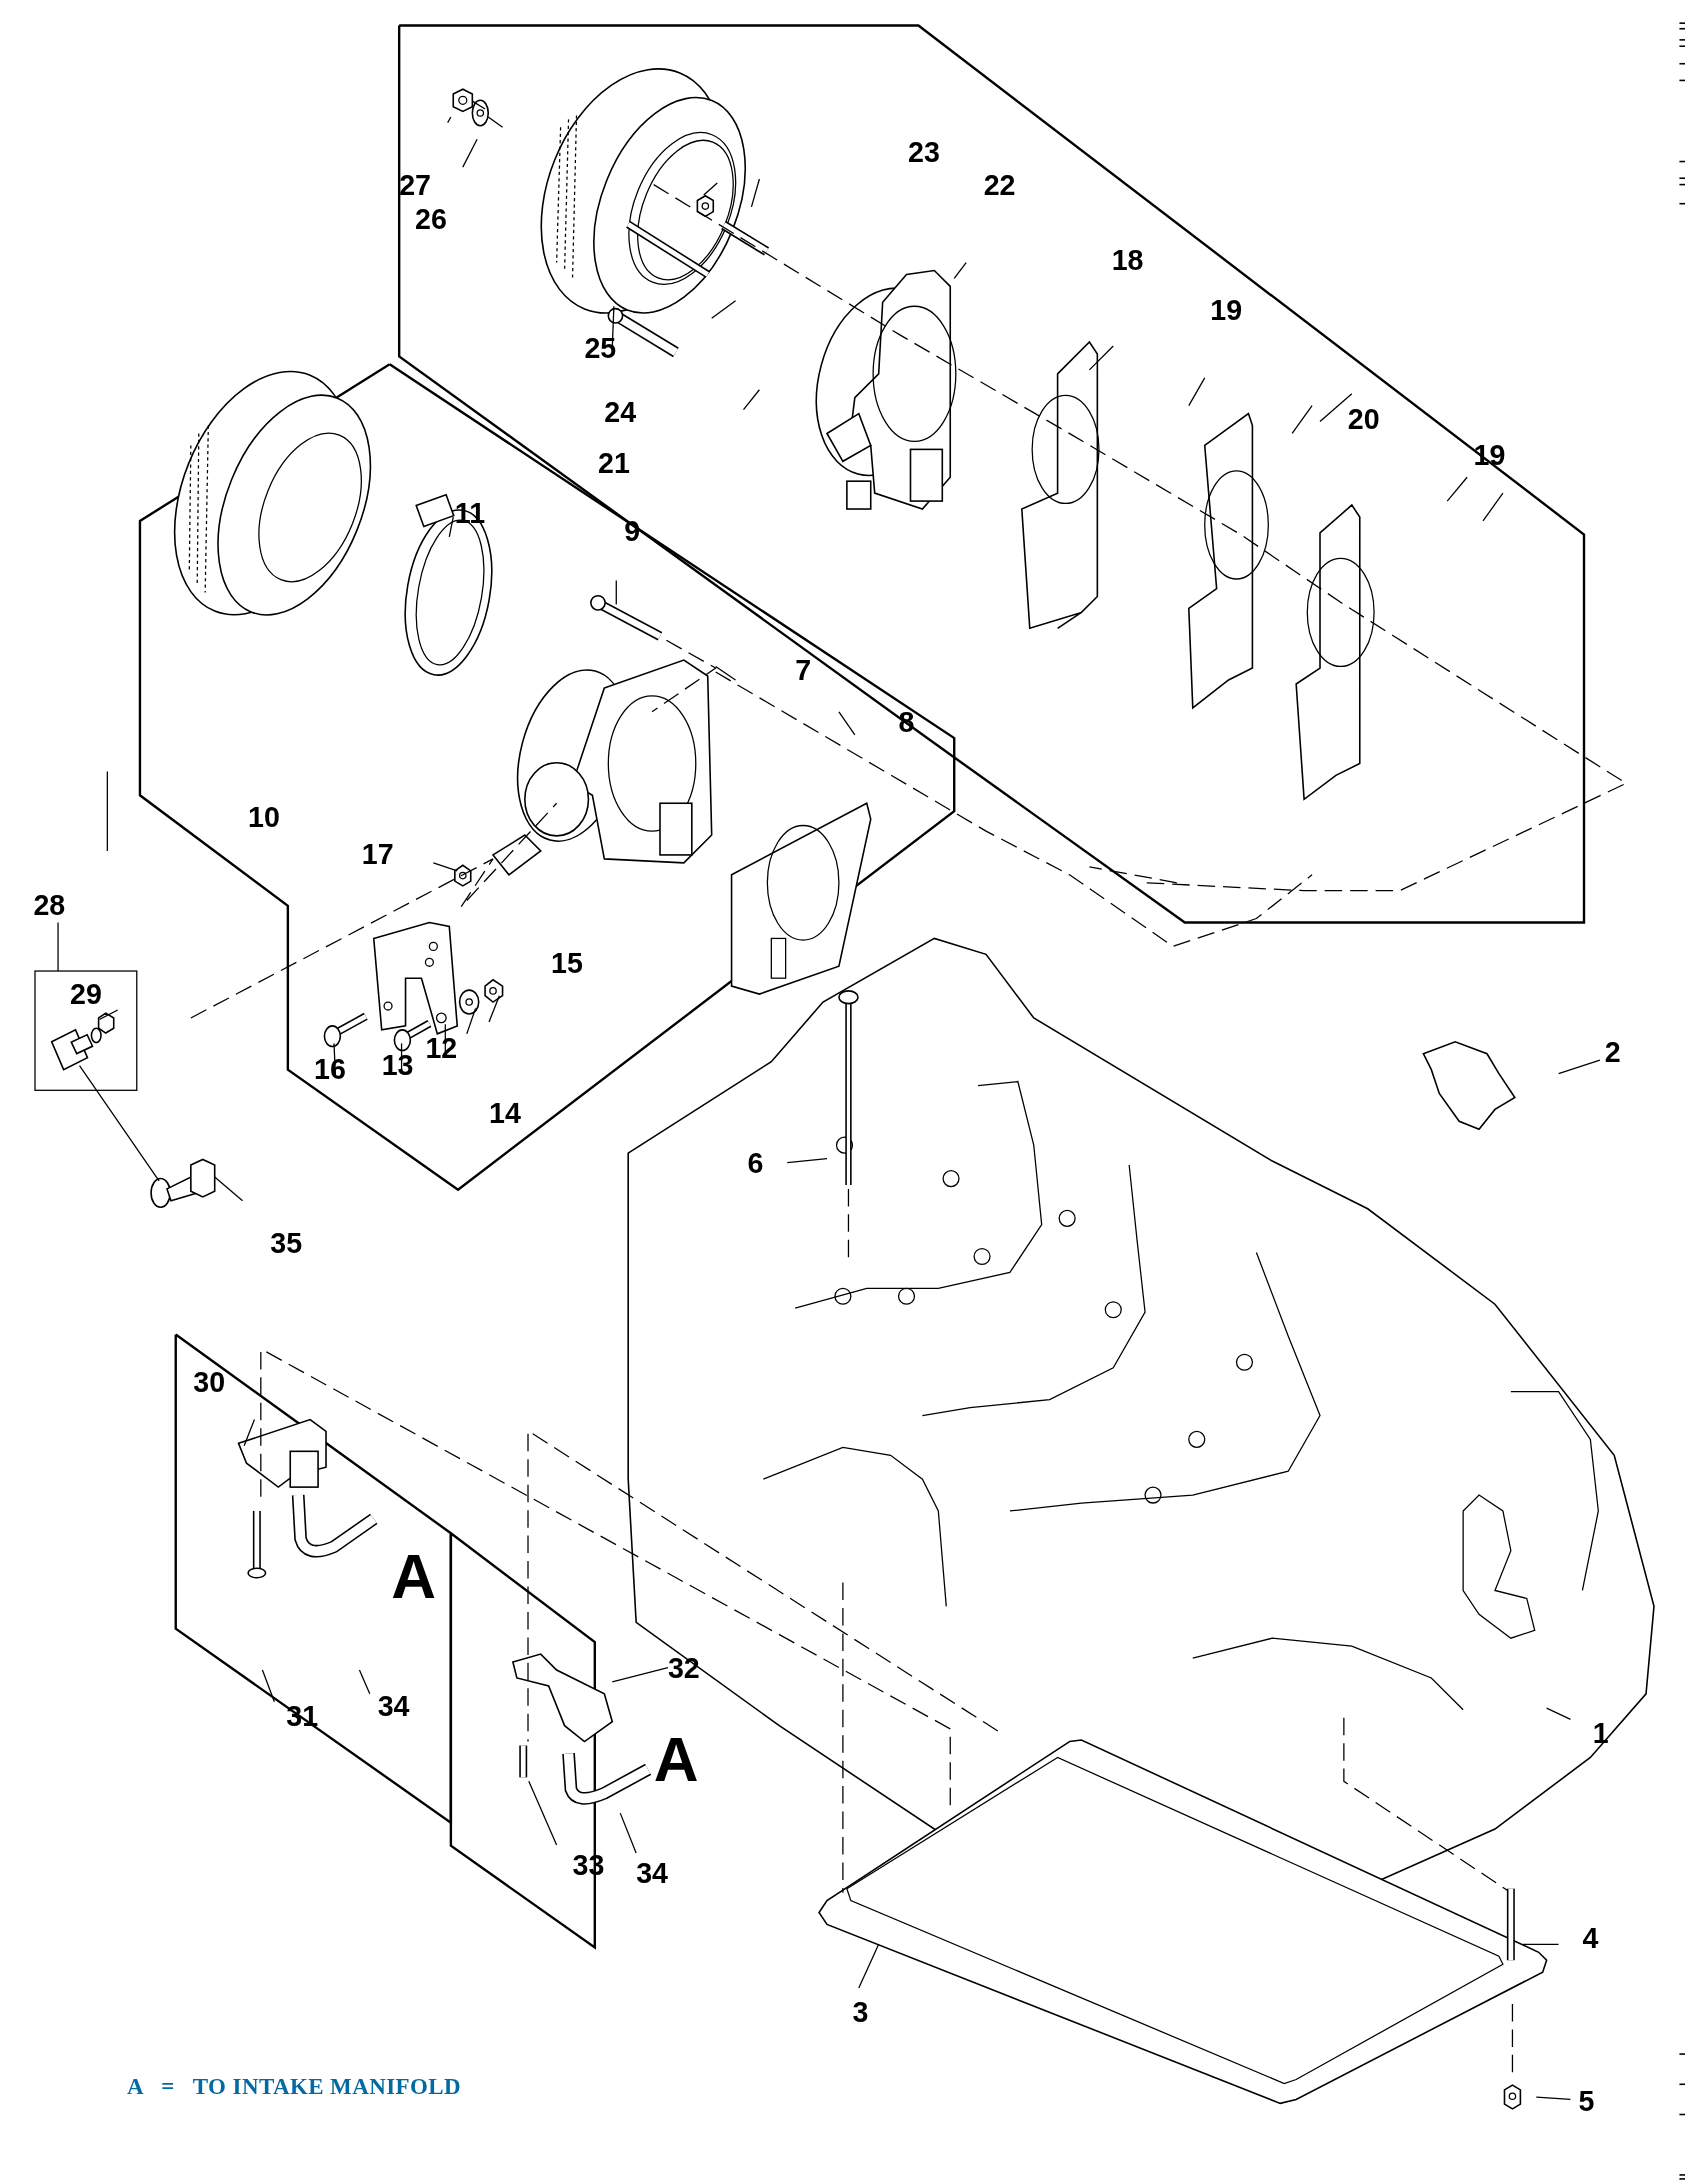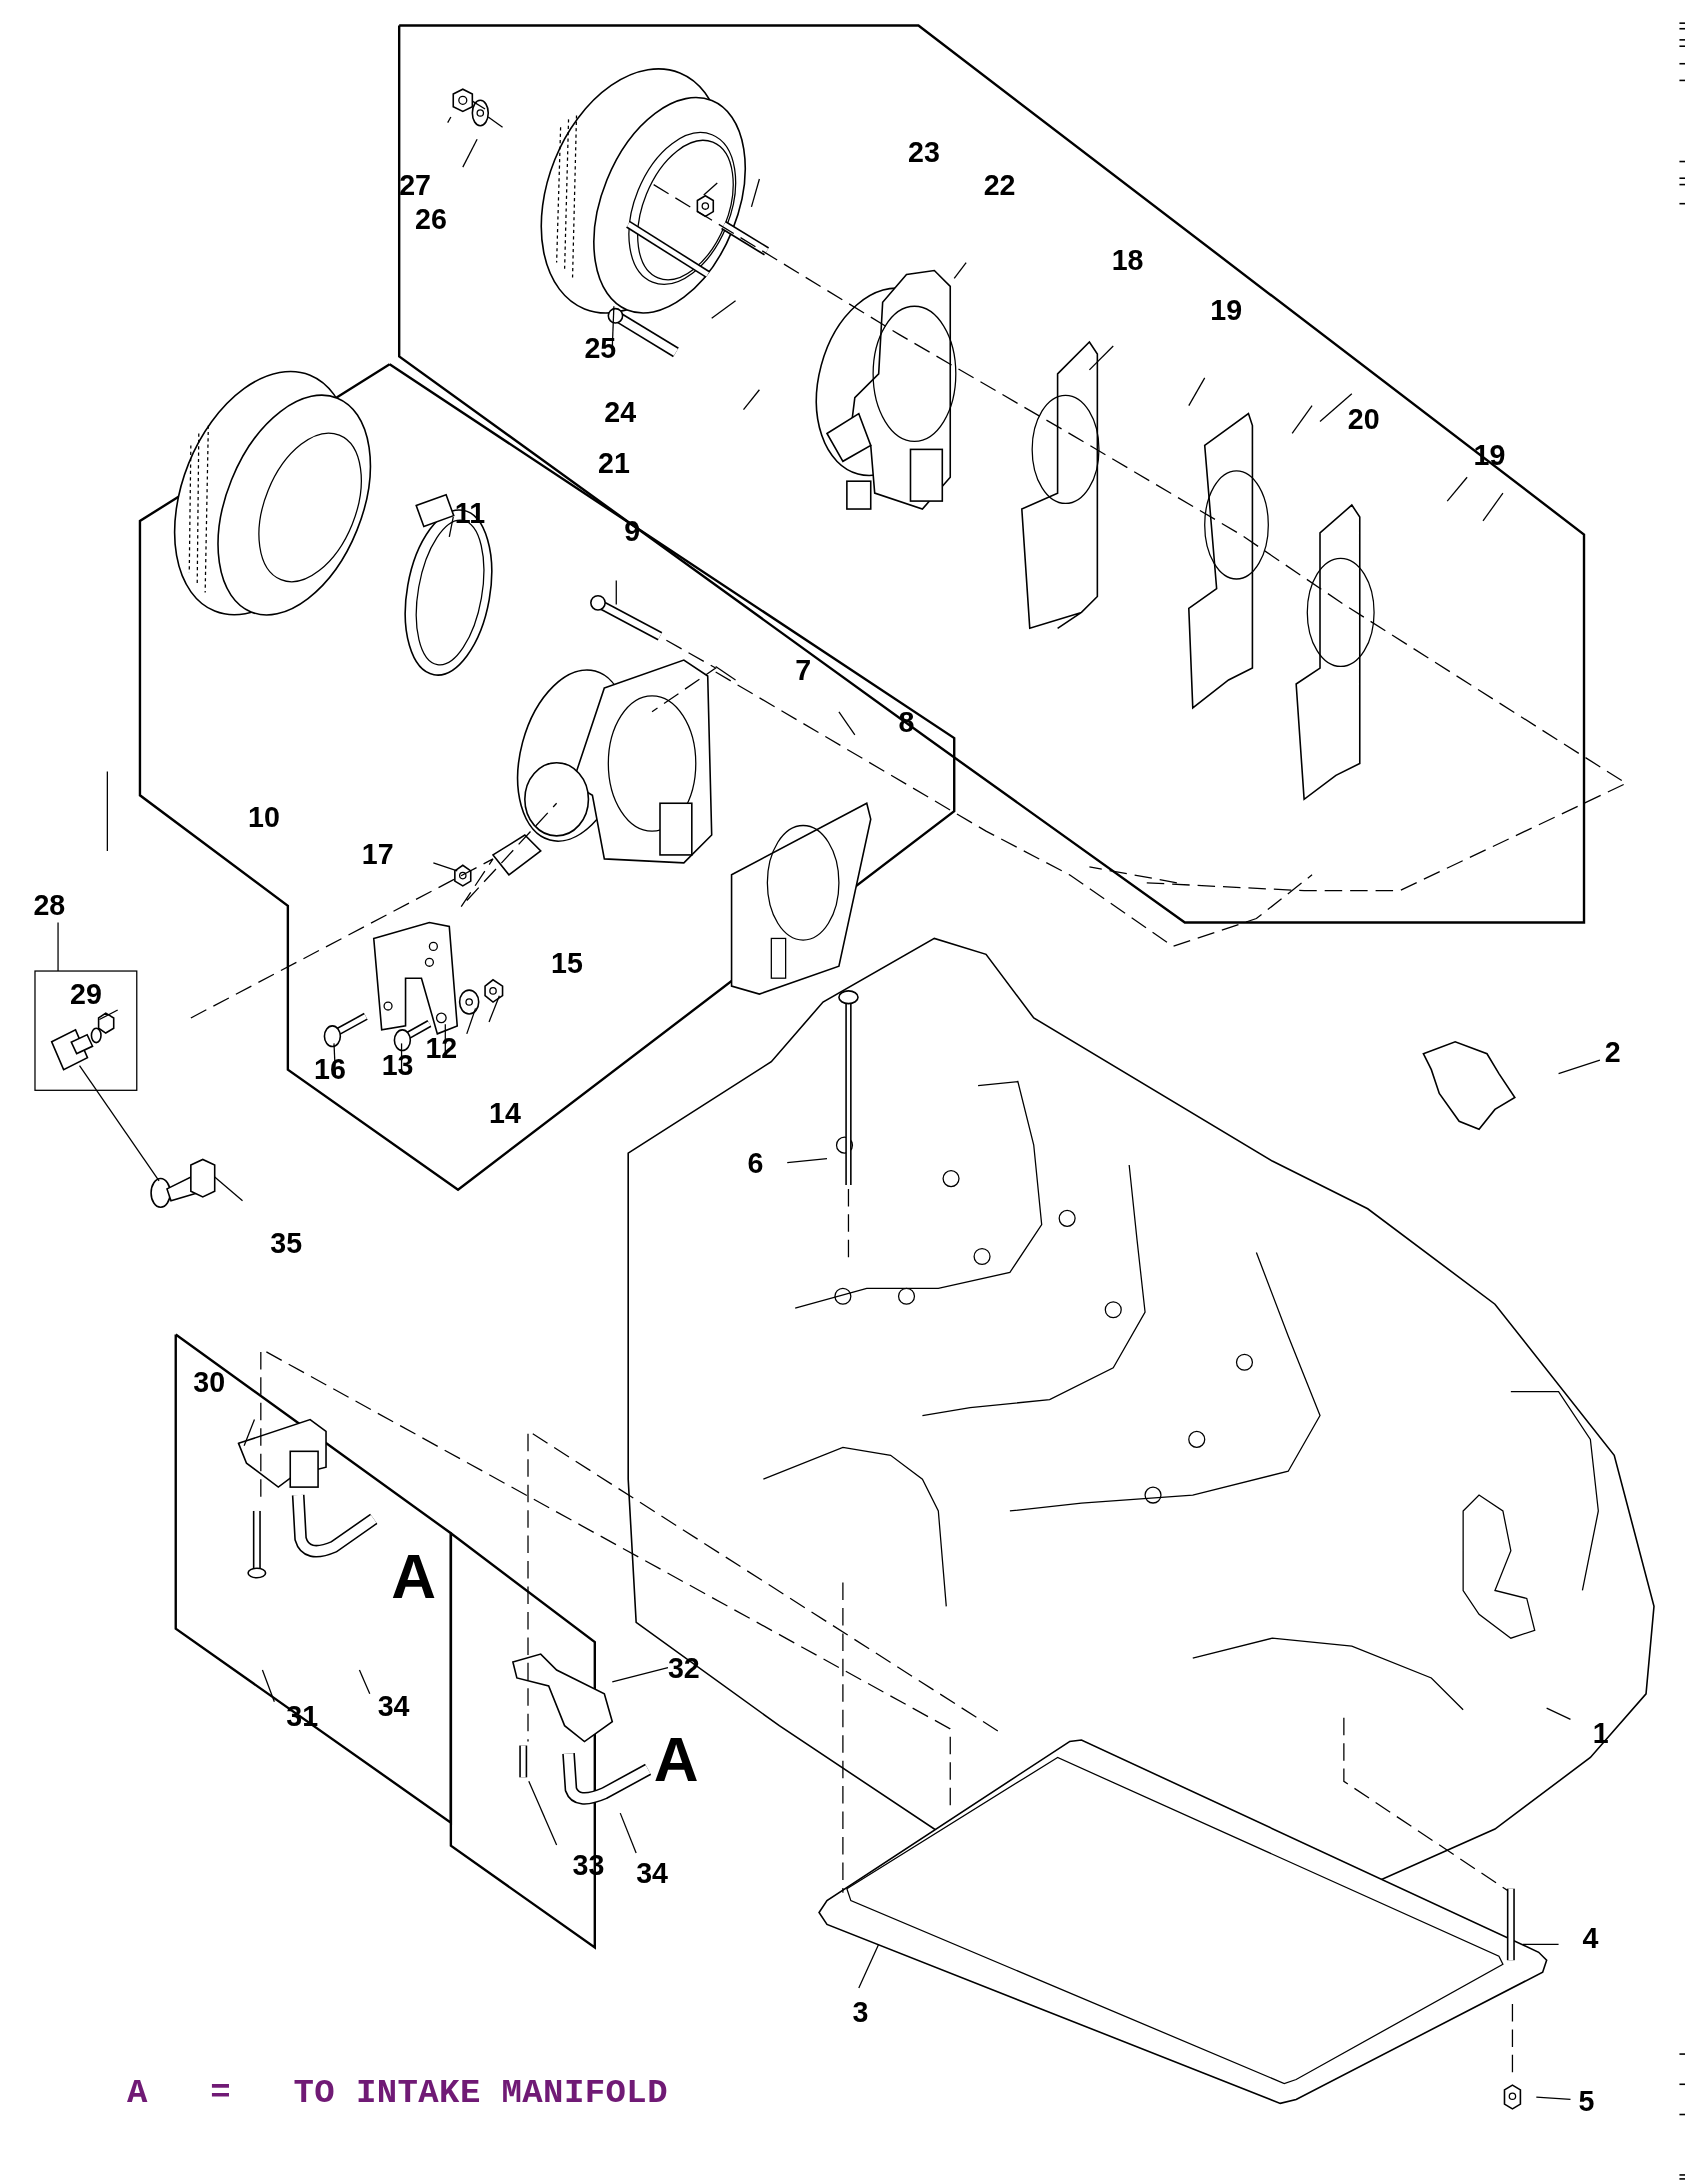--- a/index.html
+++ b/index.html
@@ -1,20 +1,20 @@
 <!DOCTYPE html>
 <html style="font-size:12.7px"><head>
 <meta charset="utf-8">
 <style>
   html, body { margin:0; padding:0; background:#ffffff; }
   body { width:1685px; height:2183px; position:relative; overflow:hidden; font-family:"Liberation Sans", sans-serif; }
   #diagram { position:absolute; left:0; top:0; width:1685px; height:2183px; }
   .lbl { font-family:"Liberation Sans", sans-serif; font-weight:bold; font-size:36px; fill:#000; }
   .bigA { font-family:"Liberation Sans", sans-serif; font-weight:bold; font-size:78px; fill:#000; }
-  .legend { position:absolute; left:127px; top:2074px; font-family:Liberation Mono, monospace; font-weight:bold; font-size:34px; color:#701a75; white-space:pre; letter-spacing:0.4px; }
+  .legend { position:absolute; left:127px; top:2074px; font-family:Liberation Serif, serif; font-weight:bold; font-size:23px; color:#0369a1; white-space:pre; letter-spacing:0.4px; }
   .frame { fill:none; stroke:#000; stroke-width:3; }
   .part { fill:#fff; stroke:#000; stroke-width:2; }
   .thin { fill:none; stroke:#000; stroke-width:1.6; }
   .dash { fill:none; stroke:#000; stroke-width:1.6; stroke-dasharray:22 10; }
   .leader { stroke:#000; stroke-width:1.6; fill:none; }
   .tick { stroke:#000; stroke-width:2; }
 </style>
 </head>
 <body>
 

